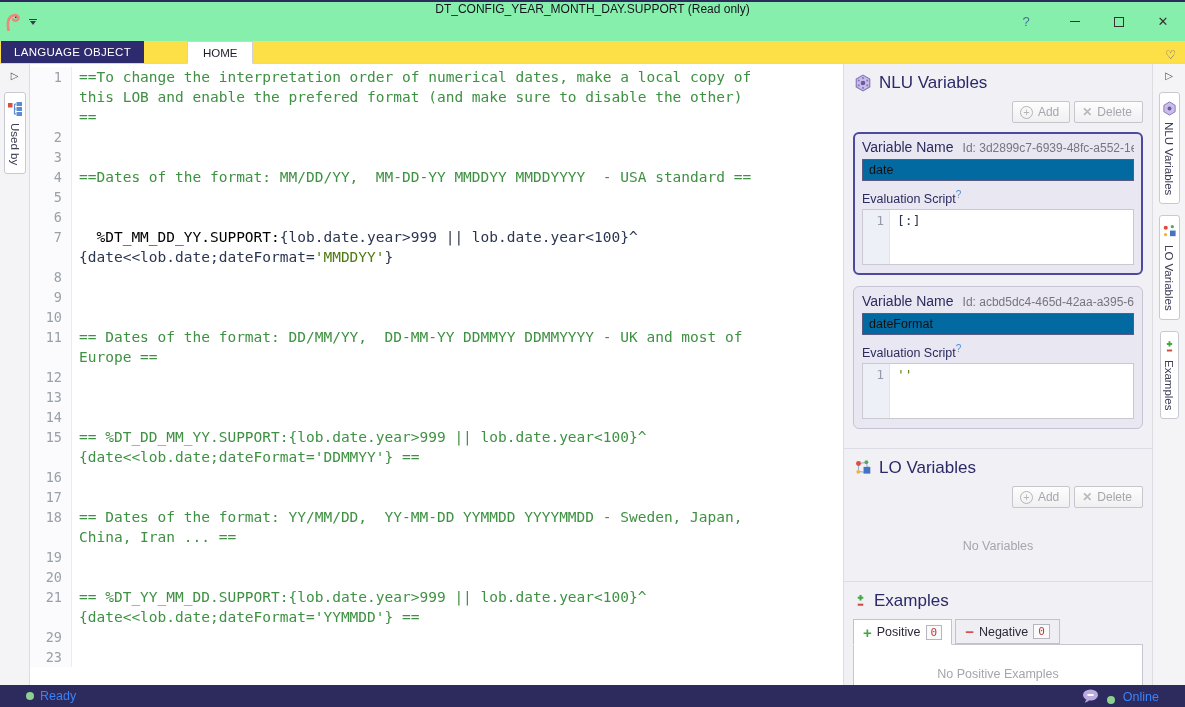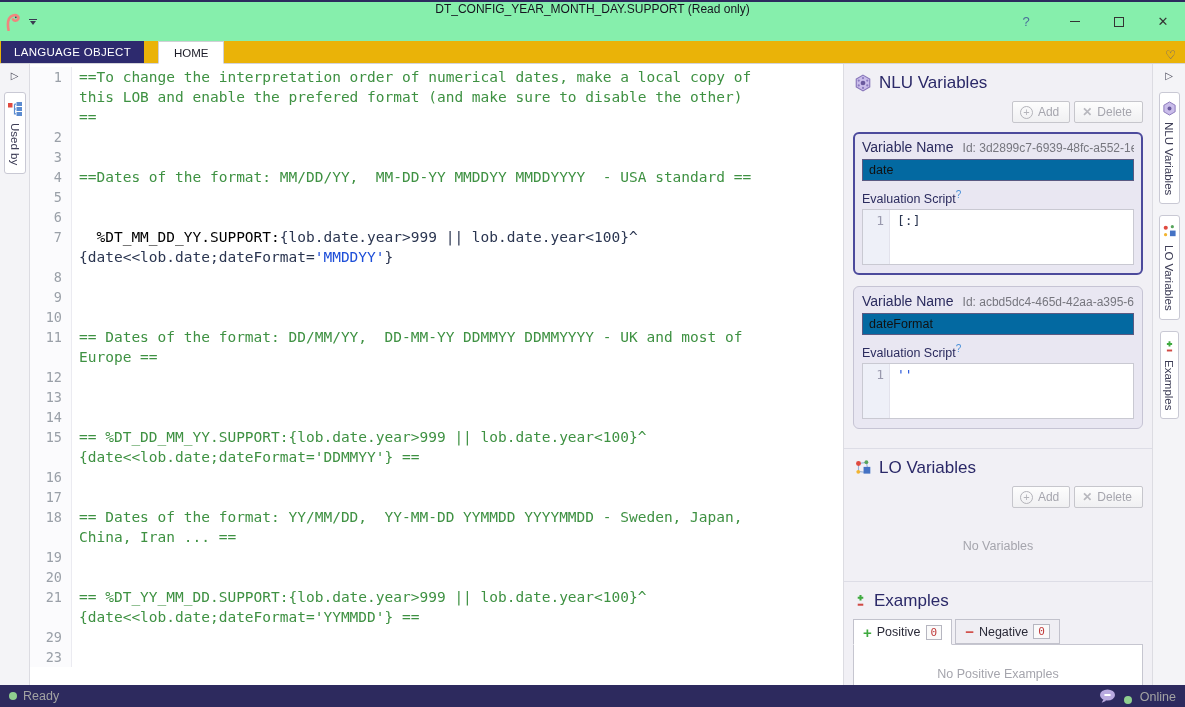--- a/index.html
+++ b/index.html
@@ -19,26 +19,26 @@
   .qa-drop .tri { width:0; height:0; border-left:3.5px solid transparent; border-right:3.5px solid transparent; border-top:4px solid #3a3a52; }
   .tb-title { position:absolute; left:0; right:0; text-align:center; font-size:12px; color:#15151f; pointer-events:none; }
   .tb-buttons { margin-left:auto; display:flex; align-items:center; z-index:2; height:100%; }
   .tb-btn { width:44px; height:100%; display:flex; align-items:center; justify-content:center; color:#444; cursor:pointer; }
   .tb-help { color:#4a6f9a; font-size:13px; width:38px; margin-right:8px; }
   .glyph-min { width:10px; border-bottom:1.2px solid #333; height:1px; }
   .glyph-max { width:10px; height:10px; border:1.2px solid #333; }
   .glyph-close { font-size:13px; color:#333; }
 
   
-  .tabrow { height:23px; background:#eab308; border-bottom:1px solid #d4d4da;
-    display:flex; align-items:stretch; position:relative; flex:0 0 auto; }
+  .tabrow { height:23px; background:#fde047; border-bottom:1px solid #d4d4da;
+    display:flex; align-items:stretch; position:relative; flex:0 0 auto;gap:41px; }
   .backstage-tab { background:#2d2a6e; color:#fff; font-size:11.5px; letter-spacing:.3px;
     padding:0 13px; display:flex; align-items:center; margin-left:1px; cursor:pointer; }
   .home-tab { background:#fff; border:1px solid #d0d0d6; border-bottom:1px solid #fff;
-    margin-left:14px; margin-bottom:-1px; padding:0 15px; font-size:11.5px;
+    margin-left:2px; margin-bottom:-1px; padding:0 15px; font-size:11.5px;
     display:flex; align-items:center; color:#1c1c28; cursor:pointer; }
   .ribbon-heart { position:absolute; right:9px; bottom:2px; color:#55548a; font-size:12px; cursor:pointer; line-height:1; }
 
   
   .main { flex:1; display:flex; min-height:0; }
 
   .rail { background:#f4f4f7; display:flex; flex-direction:column; align-items:center;
     padding-top:7px; gap:11px; flex:0 0 auto; }
   .rail-left  { width:30px; border-right:1px solid #dcdce2; }
   .rail-right { width:33px; border-left:1px solid #dcdce2; }
@@ -50,21 +50,21 @@
   
   .editor { flex:1; background:#fff; overflow:hidden; padding-top:3px;
     font-family:"DejaVu Sans Mono", monospace; font-size:14.5px; line-height:20px; }
   .code-line { display:flex; align-items:stretch; }
   .line-num { flex:0 0 42px; text-align:right; padding:0 9px 0 0; color:#9aa0a8; font-size:13.5px;
     background:#fbfbfd; border-right:1px solid #ebebf1; }
   .line-content { white-space:pre; padding-left:7px; min-height:20px; }
   .tok-comment { color:#3e9142; }
   .tok-lob     { color:#000000; }
   .tok-plain   { color:#2a3550; }
-  .tok-string  { color:#1d4ed8; }
+  .tok-string  { color:#4d7c0f; }
 
   
   .right-panel { width:309px; flex:0 0 309px; background:#f1f0f5; border-left:1px solid #dcdce2;
     display:flex; flex-direction:column; overflow:hidden; }
   .section-header { display:flex; align-items:center; gap:7px; padding:9px 10px 5px; color:#2b2968; font-size:17px; }
   .section-header .hicon { line-height:0; }
   .section-lo, .section-ex { border-top:1px solid #dddde6; margin-top:8px; }
   .btn-row { display:flex; justify-content:flex-end; gap:4px; padding:3px 9px 7px; }
   .btn { display:flex; align-items:center; gap:5px; border:1px solid #c6c6cc;
     background:linear-gradient(#fdfdfd,#f0f0f2); color:#a6a6ae; font-size:12px;
@@ -96,22 +96,22 @@
   .ex-tab.active { background:#fff; margin-bottom:-1px; border-bottom:1px solid #fff; }
   .ex-tab + .ex-tab { margin-left:3px; }
   .badge { border:1px solid #b6b6c0; background:#fafafa; color:#c03a3a; font-size:11px;
     padding:0 4px; min-width:9px; text-align:center; font-family:"DejaVu Sans Mono", monospace; }
   .plus-glyph  { color:#3faa3f; font-weight:bold; font-size:15px; line-height:1; }
   .minus-glyph { color:#d04a44; font-weight:bold; font-size:15px; line-height:1; }
   .ex-box { margin:0 9px 10px; background:#fff; border:1px solid #c6c6d0; min-height:60px;
     display:flex; align-items:center; justify-content:center; color:#a5a5ad; font-size:12.5px; }
 
   
-  .statusbar { height:22px; background:#2d2a5e; color:#a3a3a3; display:flex; align-items:center;
-    padding:0 9px; font-size:12.5px; gap:6px; flex:0 0 auto; }
+  .statusbar { height:22px; background:#2d2a5e; color:#3b82f6; display:flex; align-items:center;
+    padding:0 26px; font-size:12.5px; gap:6px; flex:0 0 auto; }
   .dot { width:8px; height:8px; border-radius:50%; background:#8fd08f; display:inline-block; }
   .sb-right { margin-left:auto; display:flex; align-items:flex-end; gap:8px; }
 </style>
 </head>
 <body>
 
 <div class="titlebar">
   <div class="tb-left">
     <span style="line-height:0;">
       <svg width="16" height="18" viewBox="0 0 16 18">

